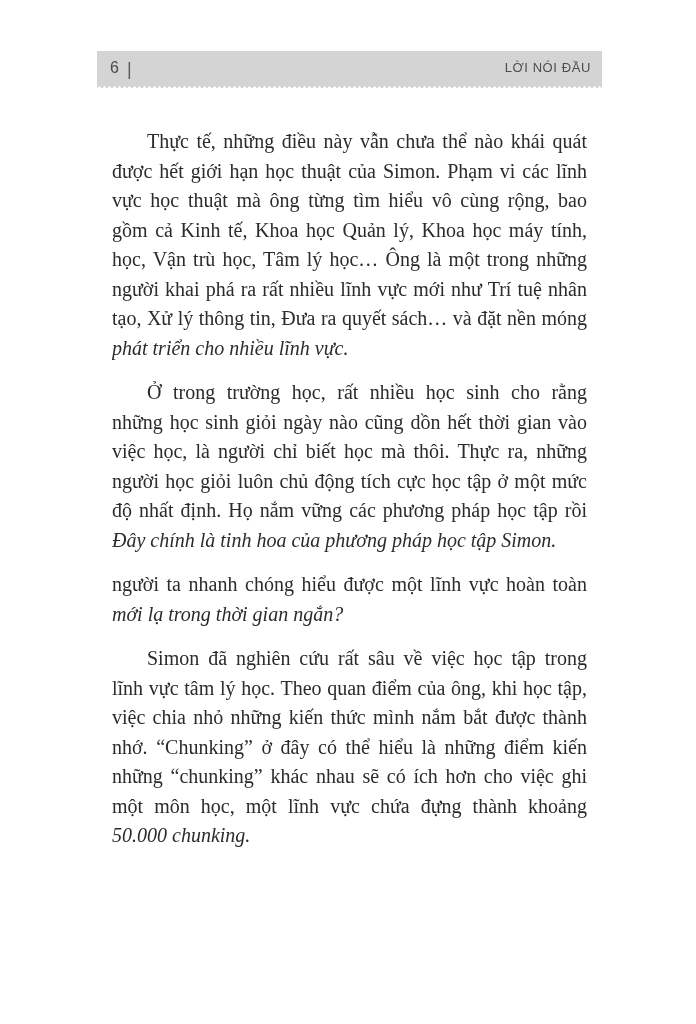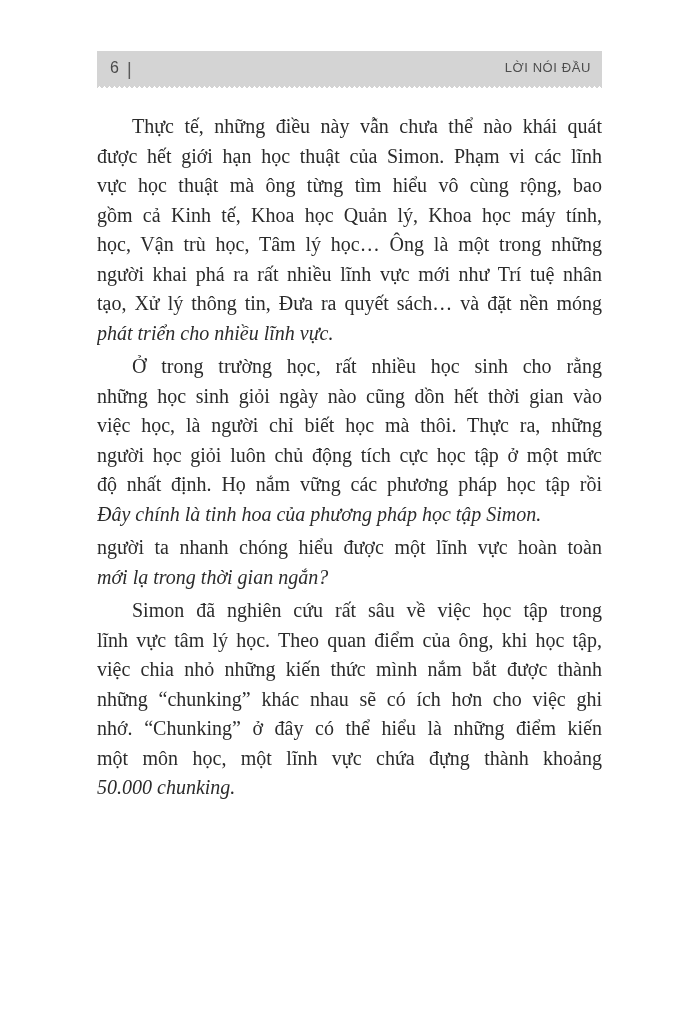--- a/index.html
+++ b/index.html
@@ -72,21 +72,21 @@
   
   .body-text {
     position: absolute;
     left: 97px;
     top: 112px;
     width: 505px;
     color: #2b2b2b;
     font-size: 20px;
     line-height: 29.5px;
   }
-  .paragraph { margin: 0; }
+  .paragraph { margin: 15px; }
   .paragraph + .paragraph { margin-top: 4px; }
   .text-line {
     text-align: justify;
     text-align-last: justify;
     white-space: normal;
     overflow: hidden;
   }
   .text-line.first { text-indent: 35px; }
   .text-line.last {
     text-align: left;
@@ -127,20 +127,20 @@
         <div class="text-line last">Đây chính là tinh hoa của phương pháp học tập Simon.</div>
       </div>
       <div class="paragraph">
         <div class="text-line">người ta nhanh chóng hiểu được một lĩnh vực hoàn toàn</div>
         <div class="text-line last">mới lạ trong thời gian ngắn?</div>
       </div>
       <div class="paragraph">
         <div class="text-line first">Simon đã nghiên cứu rất sâu về việc học tập trong</div>
         <div class="text-line">lĩnh vực tâm lý học. Theo quan điểm của ông, khi học tập,</div>
         <div class="text-line">việc chia nhỏ những kiến thức mình nắm bắt được thành</div>
+        <div class="text-line">nhớ. “Chunking” ở đây có thể hiểu là những điểm kiến</div>
         <div class="text-line">những “chunking” khác nhau sẽ có ích hơn cho việc ghi</div>
-        <div class="text-line">nhớ. “Chunking” ở đây có thể hiểu là những điểm kiến</div>
         <div class="text-line">một môn học, một lĩnh vực chứa đựng thành khoảng</div>
         <div class="text-line last">50.000 chunking.</div>
       </div>
     </div>
 
 </div>
 
 </body></html>

